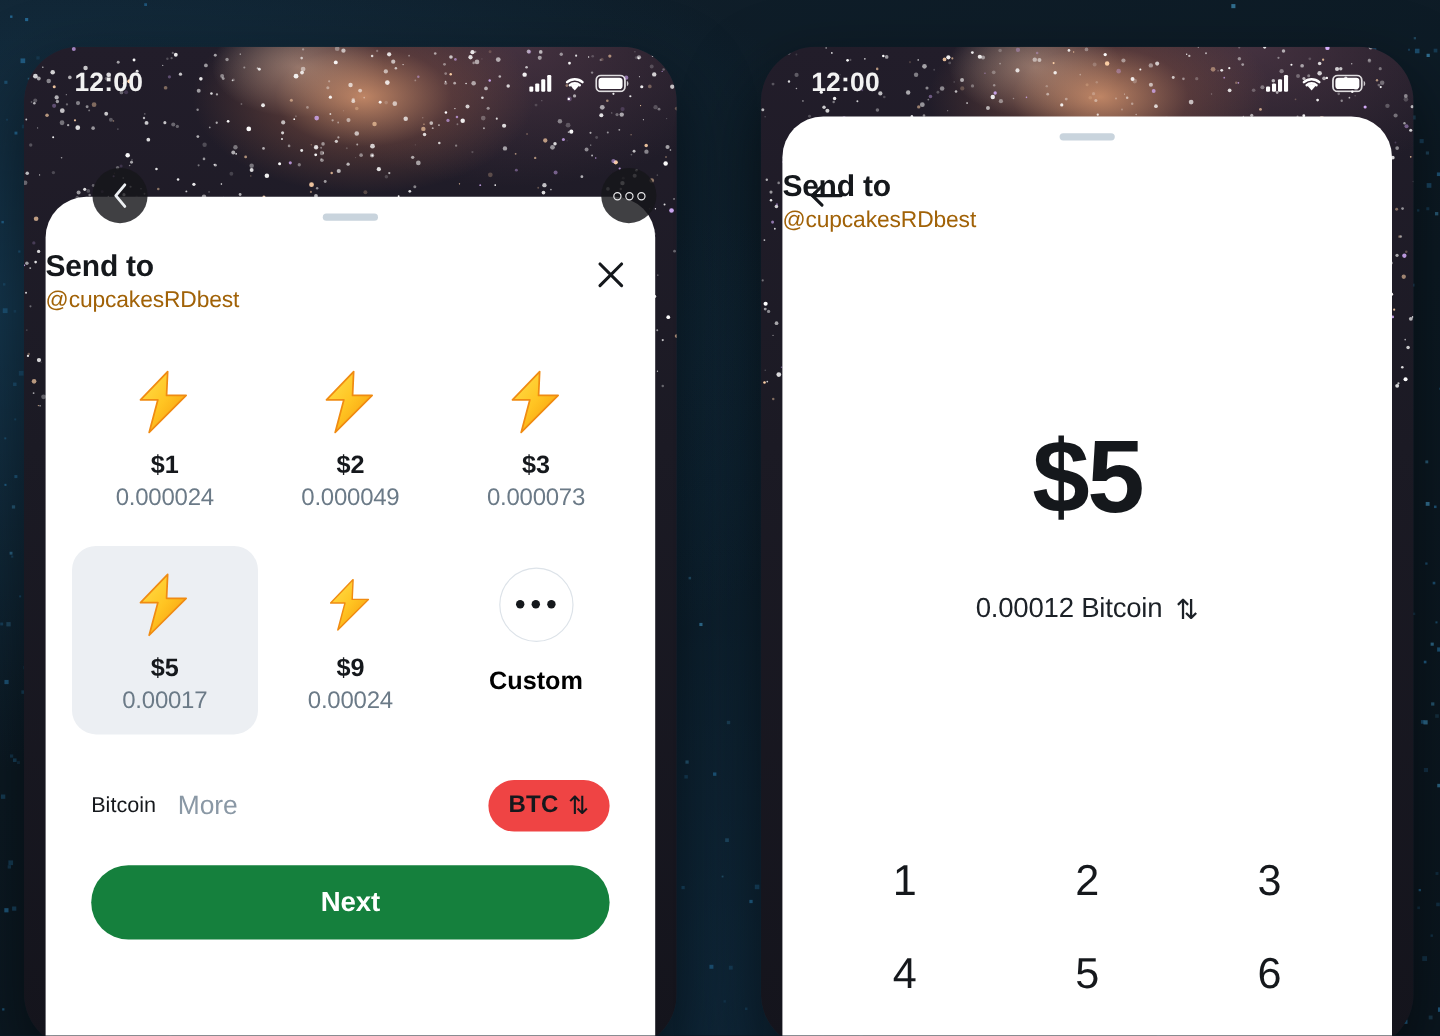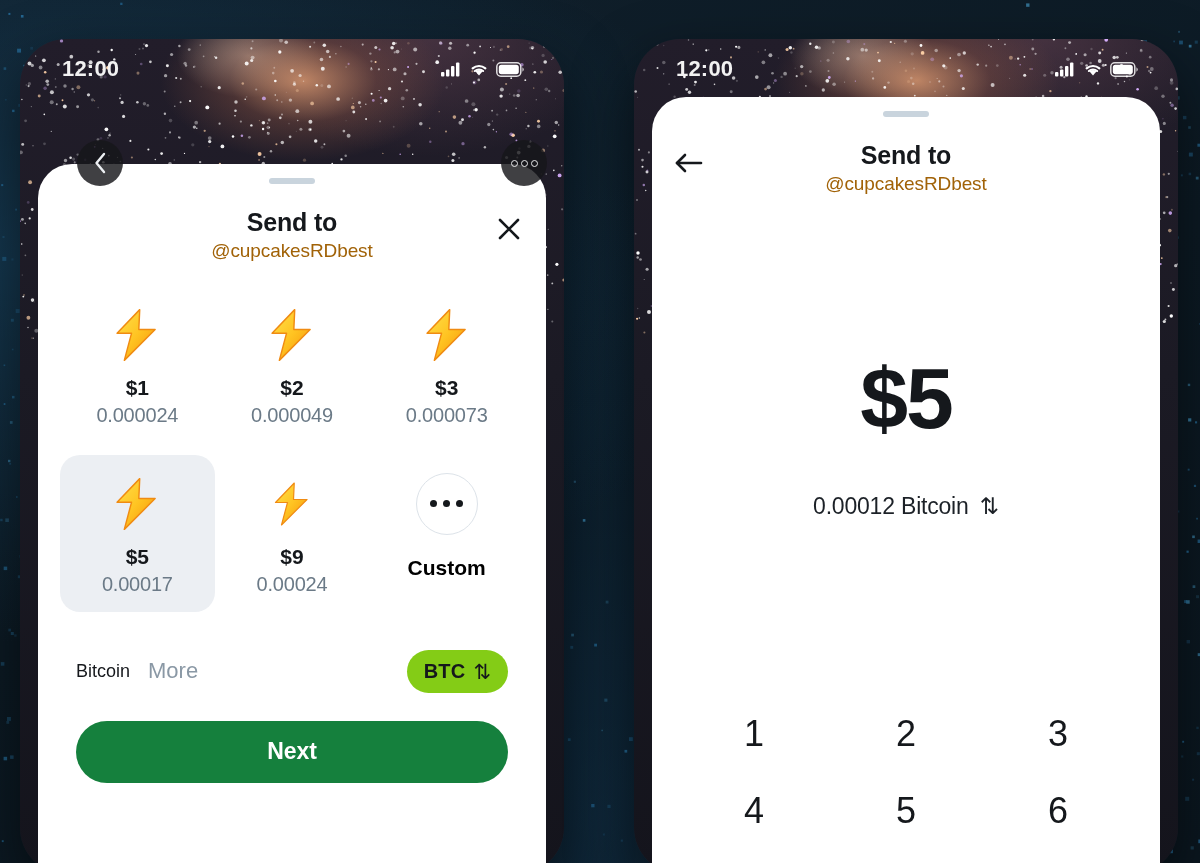--- a/index.html
+++ b/index.html
@@ -124,21 +124,20 @@
     width: 46px;
     height: 6px;
     border-radius: 3px;
     background: #c9d4dd;
     margin: 14px auto 0;
   }
 
   
   .sheet-head {
     position: relative;
-    text-align: center;
     margin-top: 24px;
   }
   .sheet-title {
     font-size: 25px;
     font-weight: 700;
     color: #15181c;
     letter-spacing: -.2px;
     line-height: 1.15;
   }
   .sheet-sub {
@@ -240,21 +239,21 @@
     font-weight: 400;
     color: #15181c;
   }
   .cur-more {
     font-size: 22px;
     color: #8a98a5;
     margin-left: 18px;
   }
   .cur-pill {
     margin-left: auto;
-    background: #84cc16;
+    background: #ef4444;
     border-radius: 22px;
     padding: 10px 17px;
     display: flex;
     align-items: center;
     gap: 8px;
   }
   .cur-pill-label {
     font-size: 20px;
     font-weight: 700;
     color: #15181c;
@@ -286,21 +285,21 @@
     text-align: center;
     font-size: 86px;
     font-weight: 700;
     color: #15181c;
     letter-spacing: -2px;
     margin-top: 160px;
     line-height: 1;
   }
   .conv-row {
     display: flex;
-    align-items: center;
+    align-items: flex-end;
     justify-content: center;
     gap: 11px;
     margin-top: 52px;
   }
   .conv-text {
     font-size: 23px;
     color: #1c2127;
     letter-spacing: -.2px;
   }
   .conv-swap {

